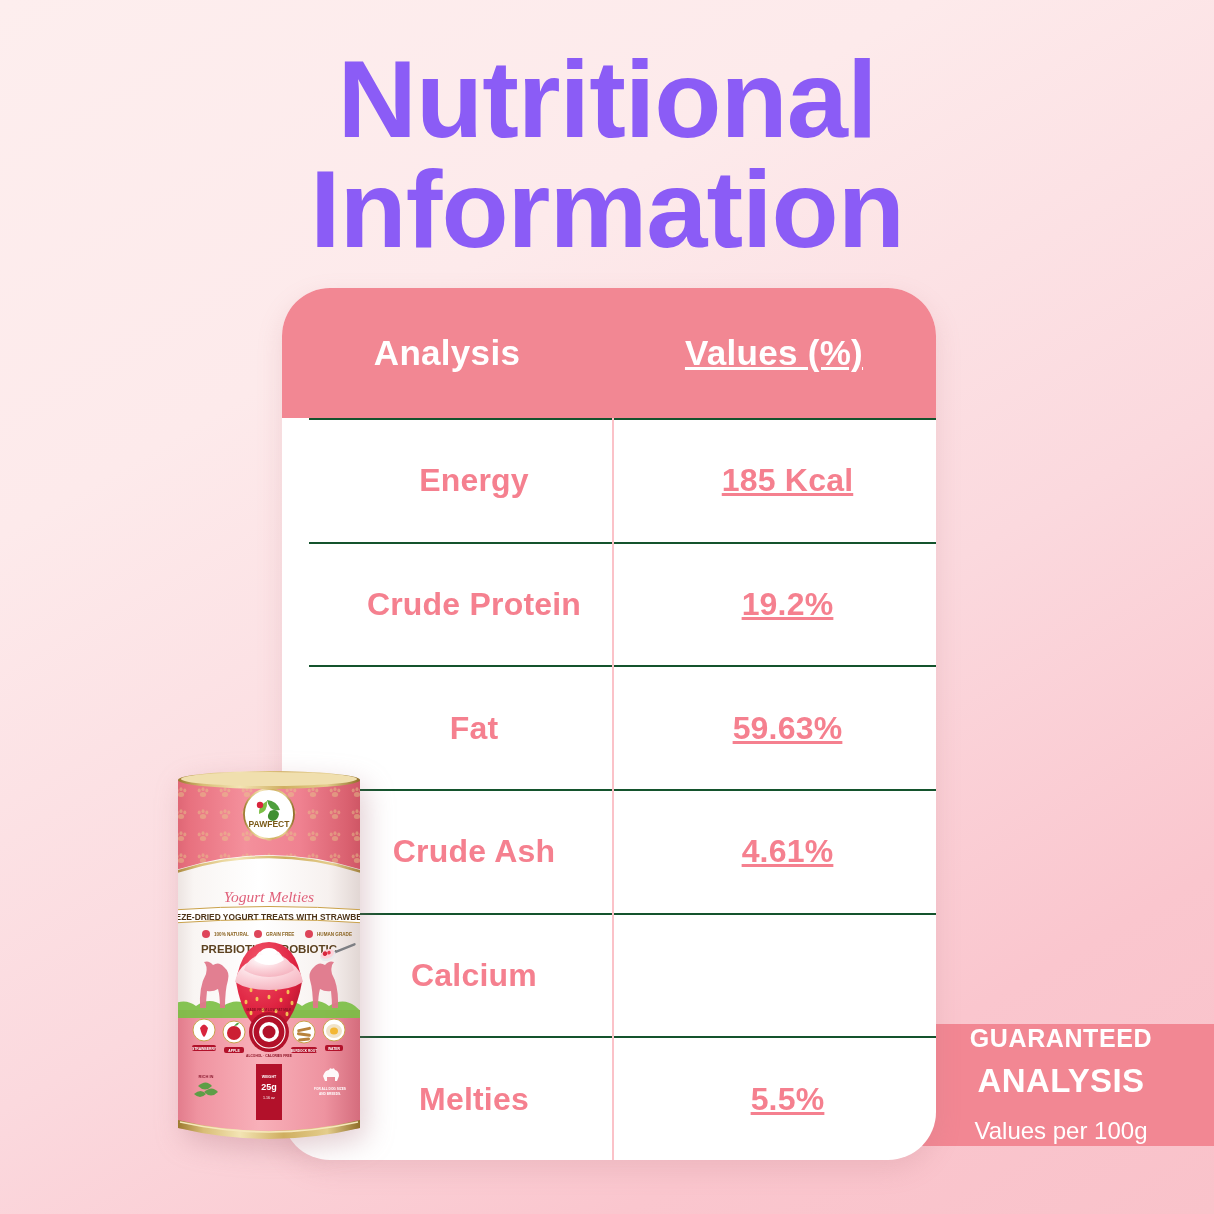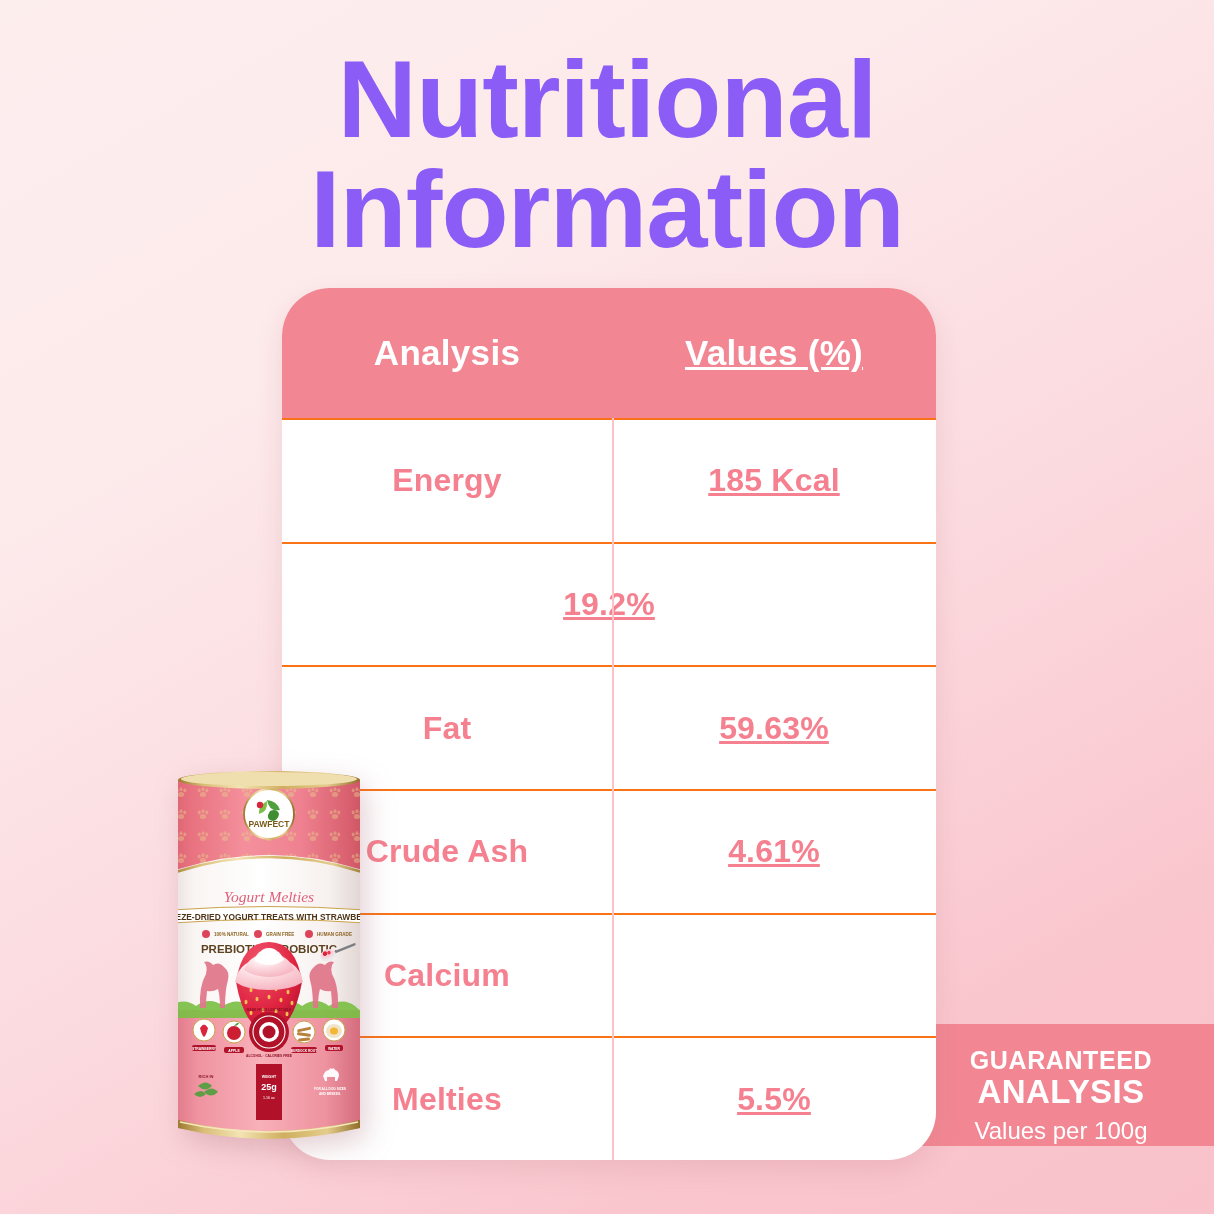--- a/index.html
+++ b/index.html
@@ -24,21 +24,21 @@
   }
   #page-title .tline { display:block; }
 
   
   #guaranteed-badge {
     position:absolute;
     left:908px; top:1024px; width:306px; height:122px;
     background:#f28793;
     color:#ffffff;
     display:flex; flex-direction:column;
-    align-items:center; justify-content:flex-end;
+    align-items:center; justify-content:space-between;
     text-align:center;
     z-index:2;
   }
   #guaranteed-badge .g1 { font-size:25px; font-weight:bold; letter-spacing:0.6px; line-height:1.12; }
   #guaranteed-badge .g2 { font-size:33px; font-weight:bold; letter-spacing:0.4px; line-height:1.08; }
   #guaranteed-badge .g3 { font-size:24px; font-weight:normal; line-height:1.3; margin-top:5px; }
 
   
   #nutrition-card {
     position:absolute;
@@ -63,21 +63,22 @@
     letter-spacing:0.3px;
   }
   .col-a { width:330px; flex:0 0 330px; }
   .col-b { flex:1 1 auto;text-decoration:underline; }
 
   #table-body { height:742px; display:flex; flex-direction:column; position:relative; }
   .trow {
     flex:1 1 0;
     display:flex;
     align-items:center;
-    border-top:2px solid #f97316;
+    border-top:2px solid #14532d;
+    margin-left:27px;
   }
   .trow:first-child { border-top:none; }
   .tcell {
     text-align:center;
     color:#f5808f;
     font-size:32px;
     font-weight:bold;
     letter-spacing:0.2px;
   }
   
@@ -117,20 +118,21 @@
   </div>
 
   <div id="table-body">
     <div id="col-divider"></div>
 
     <div class="trow">
       <div class="tcell col-a">Energy</div>
       <div class="tcell col-b">185 Kcal</div>
     </div>
     <div class="trow">
+      <div class="tcell col-a">Crude Protein</div>
       <div class="tcell col-b">19.2%</div>
     </div>
     <div class="trow">
       <div class="tcell col-a">Fat</div>
       <div class="tcell col-b">59.63%</div>
     </div>
     <div class="trow">
       <div class="tcell col-a">Crude Ash</div>
       <div class="tcell col-b">4.61%</div>
     </div>

